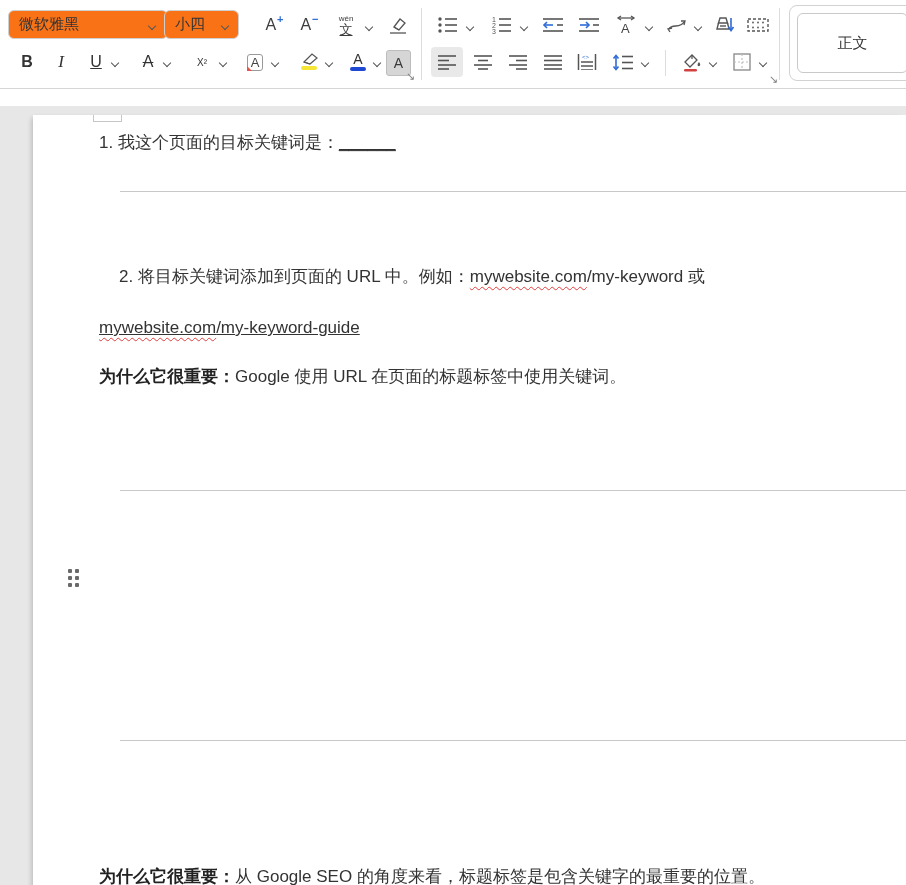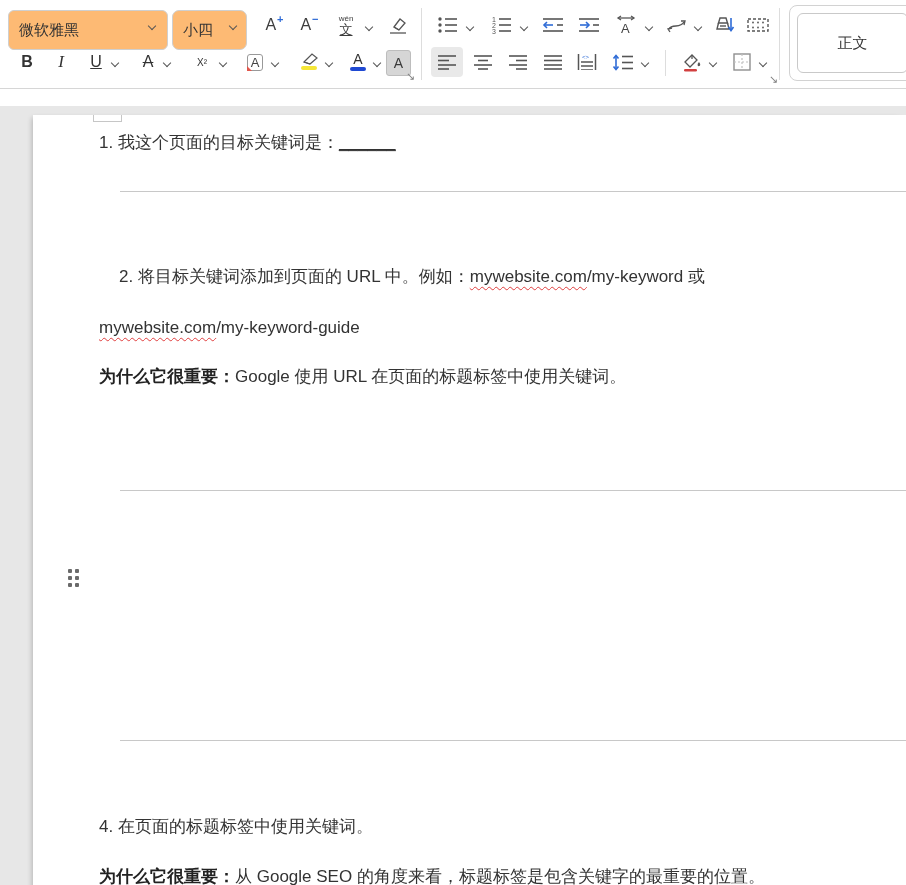--- a/index.html
+++ b/index.html
@@ -2,22 +2,22 @@
 <html><head>
 <meta charset="utf-8">
 <style>
   html,body{margin:0;padding:0;width:906px;height:885px;overflow:hidden;
     font-family:"Liberation Sans", sans-serif;background:#fff;}
   *{box-sizing:border-box;}
 
   
   .toolbar{position:absolute;left:0;top:0;width:906px;height:89px;background:#fff;
     border-bottom:1px solid #d6d6d6;z-index:5;}
-  .combo{position:absolute;top:10px;height:40px;border:1px solid #cfcfcf;border-radius:6px;
-    display:flex;align-items:center;color:#333;font-size:15px;background:#fdba74;}
+  .combo{position:absolute;top:10px;height:29px;border:1px solid #cfcfcf;border-radius:6px;
+    display:flex;align-items:center;color:#333;font-size:15px;background:#f97316;}
   .combo .val{padding-left:10px;flex:1;white-space:nowrap;overflow:hidden;}
   .btn{position:absolute;display:flex;align-items:center;justify-content:center;
     height:30px;color:#444;background:transparent;border:none;padding:0;cursor:default;}
   .btn.sel{background:#e9e9e9;border-radius:4px;}
   .chev{position:absolute;width:6px;height:6px;border-right:1.4px solid #555;
     border-bottom:1.4px solid #555;transform:rotate(45deg);}
   .vsep{position:absolute;width:1px;background:#ddd;}
   .glyph{font-size:16px;color:#3d3d3d;line-height:1;}
   .supsign{font-size:11px;color:#2e6bd6;position:relative;top:-6px;left:1px;font-weight:bold;}
   .phon{display:flex;flex-direction:column;align-items:center;line-height:1;color:#3d3d3d;}
@@ -61,21 +61,21 @@
 </style>
 </head>
 <body>
 
 <div class="toolbar">
 
   <div class="combo" style="left:8px;width:160px;">
     <span class="val">微软雅黑</span>
     <span class="chev" style="right:12px;top:12px;"></span>
   </div>
-  <div class="combo" style="left:172px;width:75px;border-radius:7px;">
+  <div class="combo" style="left:164px;width:75px;">
     <span class="val">小四</span>
     <span class="chev" style="right:10px;top:12px;"></span>
   </div>
 
   <button class="btn" style="left:258px;top:10px;width:32px;">
     <span class="glyph">A</span>
       <span class="supsign">+</span>
   </button>
   <button class="btn" style="left:293px;top:10px;width:32px;">
     <span class="glyph">A</span>
@@ -384,42 +384,39 @@
 
     <div class="para" style="top:15px;">
       <span>1. 我这个页面的目标关键词是：</span><span class="u-line">______</span>
     </div>
 
     <div class="divider" style="top:76px;"></div>
 
     <div class="para" style="top:149px;margin-left:20px;">
       <span>2. 将目标关键词添加到页面的 URL 中。例如：</span><span class="squig">mywebsite.com</span><span>/my-keyword</span><span> 或</span>
     </div>
-    <div class="para" style="top:200px;">
+    <div class="para" style="top:200px;text-decoration:underline;">
       <span class="squig">mywebsite.com</span><span>/my-keyword-guide</span>
     </div>
     <div class="para why" style="top:249px;">
       <b>为什么它很重要：</b><span>Google 使用 URL 在页面的标题标签中使用关键词。</span>
     </div>
 
     <div class="divider" style="top:375px;"></div>
 
     <div class="drag-handle">
       <span></span>
         <span></span>
         <span></span>
         <span></span>
         <span></span>
         <span></span>
     </div>
 
 
     <div class="divider" style="top:625px;"></div>
 
-    <div class="para" style="top:699px;">
-      <span>4. 在页面的标题标签中使用关键词。</span>
-    </div>
     <div class="para why" style="top:749px;">
       <b>为什么它很重要：</b><span>从 Google SEO 的角度来看，标题标签是包含关键字的最重要的位置。</span>
     </div>
 
   </div>
 </div>
 
 </body></html>

